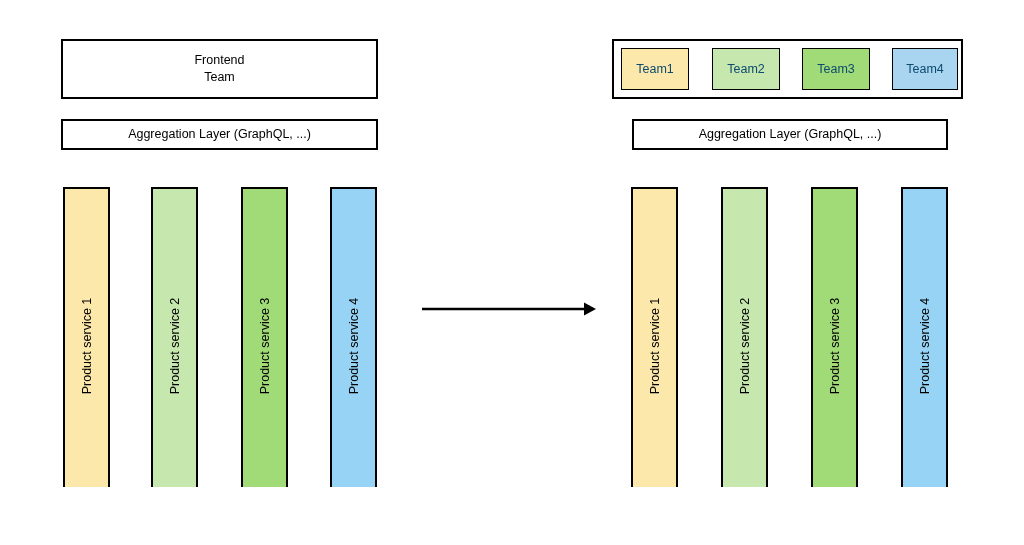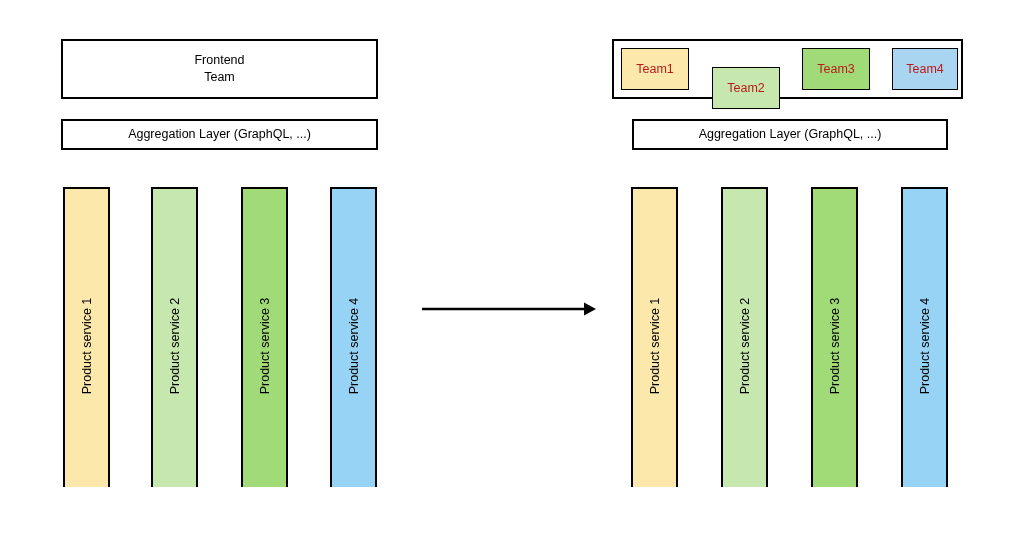--- a/index.html
+++ b/index.html
@@ -53,21 +53,21 @@
     display: block;
   }
   .team-box {
     position: absolute;
     box-sizing: border-box;
     border: 1.5px solid #000000;
     display: flex;
     align-items: center;
     justify-content: center;
     font-size: 12.5px;
-    color: #b91c1c;
+    color: #0c4a6e;
     top: 7px;
     height: 42px;
   }
   #team-box-0 { left: 7px;   width: 68px; }
   #team-box-1 { left: 98px;  width: 68px; }
   #team-box-2 { left: 188px; width: 68px; }
   #team-box-3 { left: 278px; width: 66px; justify-content: center; }
 
   #agg-right-box {
     left: 632px; top: 119px;
@@ -138,21 +138,21 @@
 
   <svg id="transform-arrow" viewBox="0 0 176 30" xmlns="http://www.w3.org/2000/svg">
     <line x1="2" y1="15" x2="164" y2="15" stroke="#000000" stroke-width="2.4"></line>
     <polygon points="164,8.5 176,15 164,21.5" fill="#000000"></polygon>
   </svg>
 
   <div class="box" id="teams-container">
     <div class="team-box" id="team-box-0" style="background:#fce8ab;">
       <span>Team1</span>
     </div>
-    <div class="team-box" id="team-box-1" style="background:#c6e7ad;margin-top:19px;">
+    <div class="team-box" id="team-box-1" style="background:#c6e7ad;">
       <span>Team2</span>
     </div>
     <div class="team-box" id="team-box-2" style="background:#a1db77;">
       <span>Team3</span>
     </div>
     <div class="team-box" id="team-box-3" style="background:#a9d5f0;">
       <span>Team4</span>
     </div>
   </div>
 

